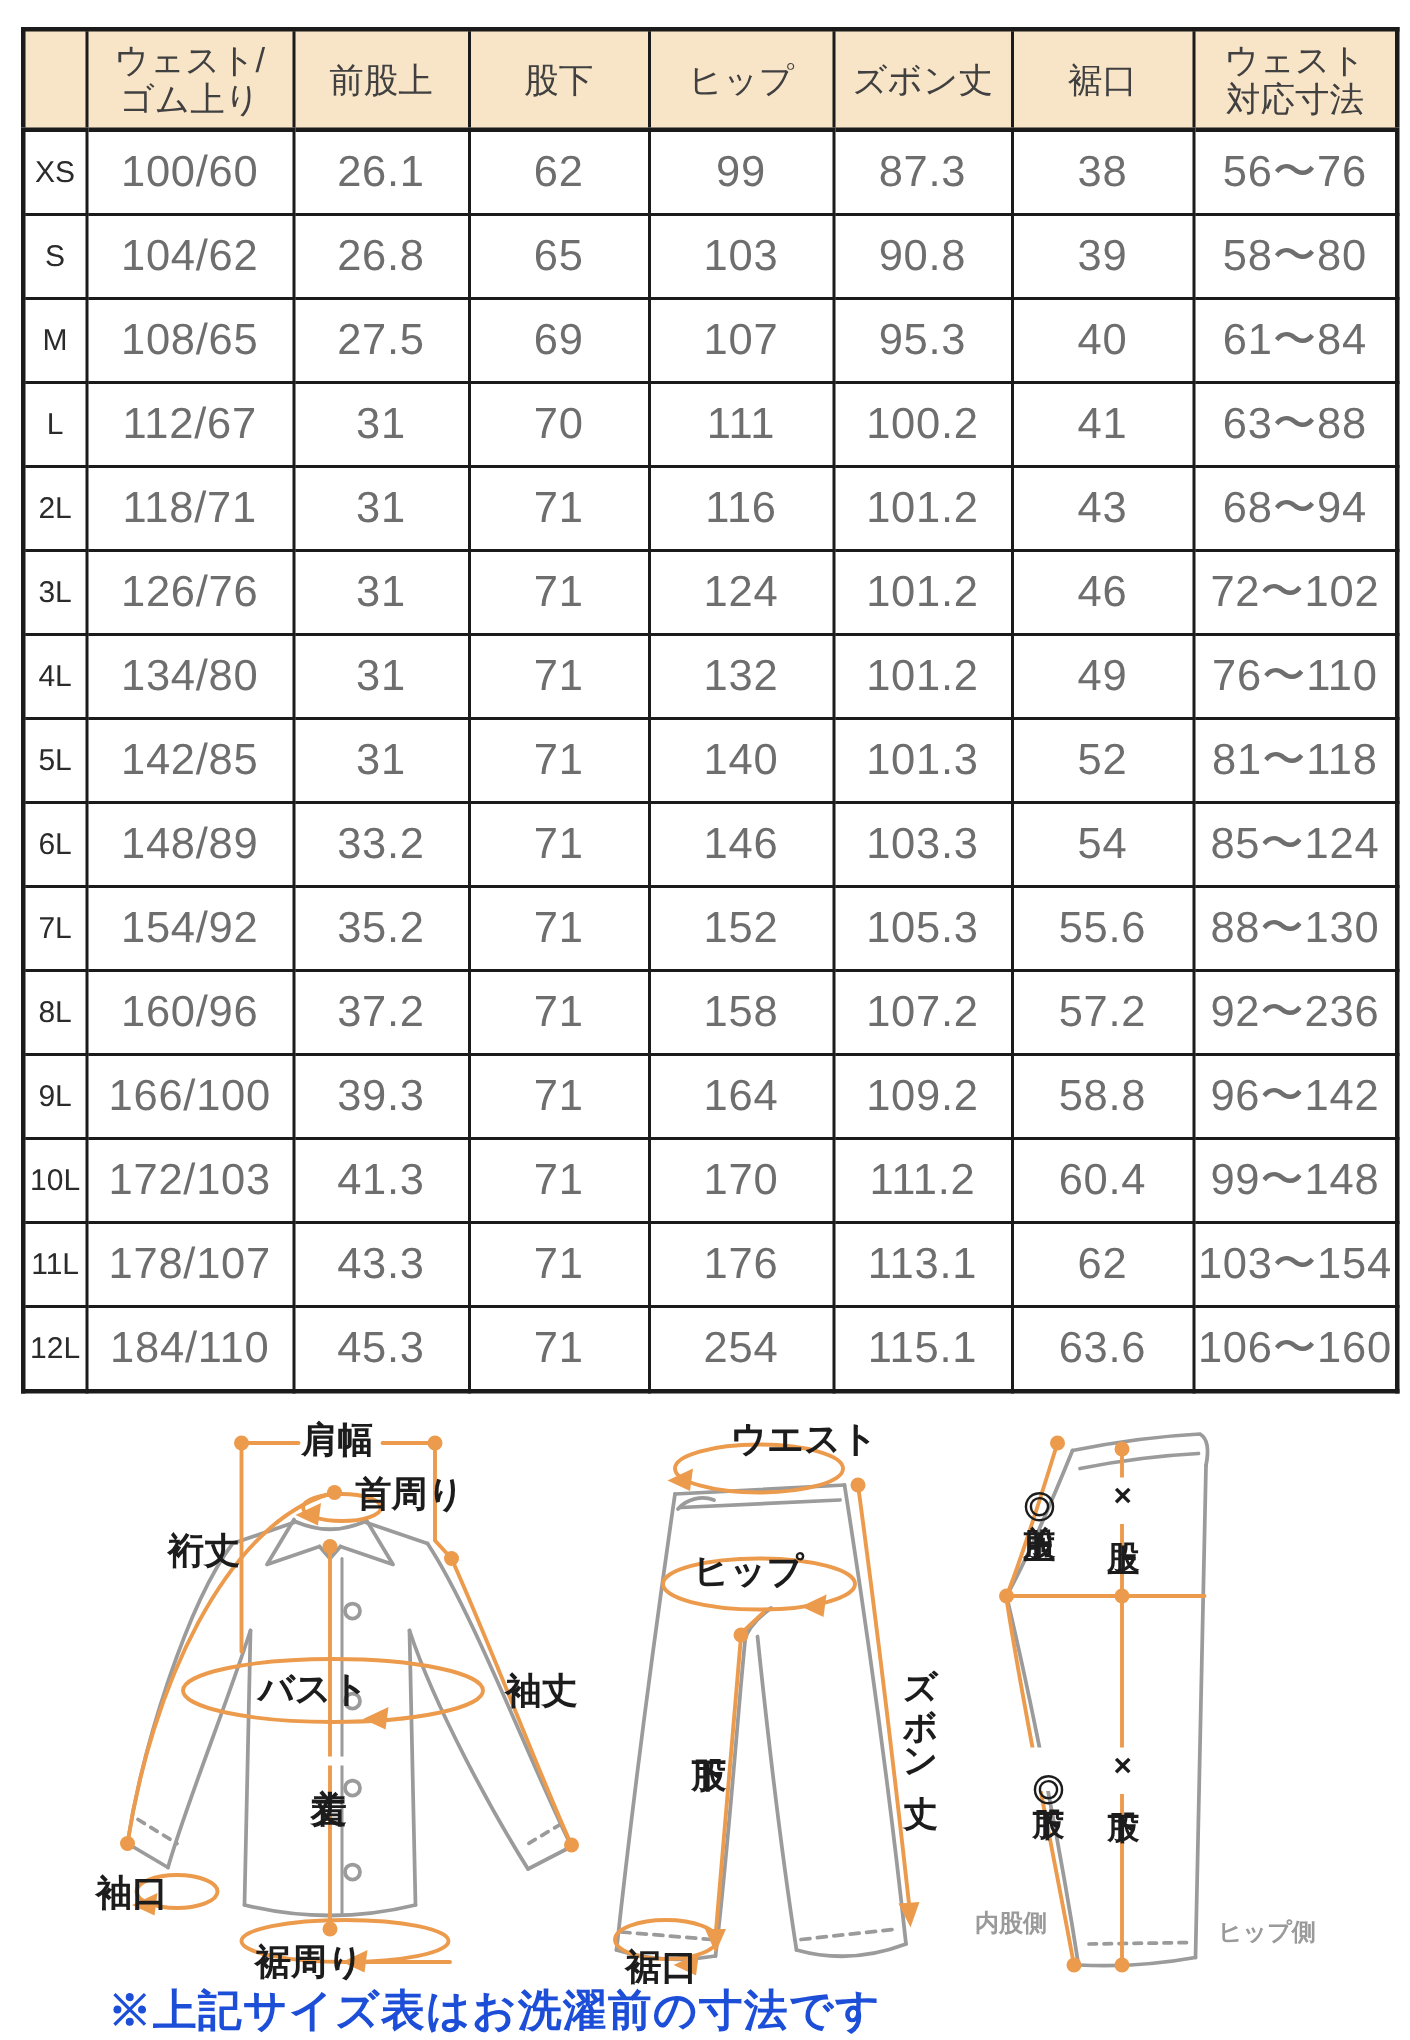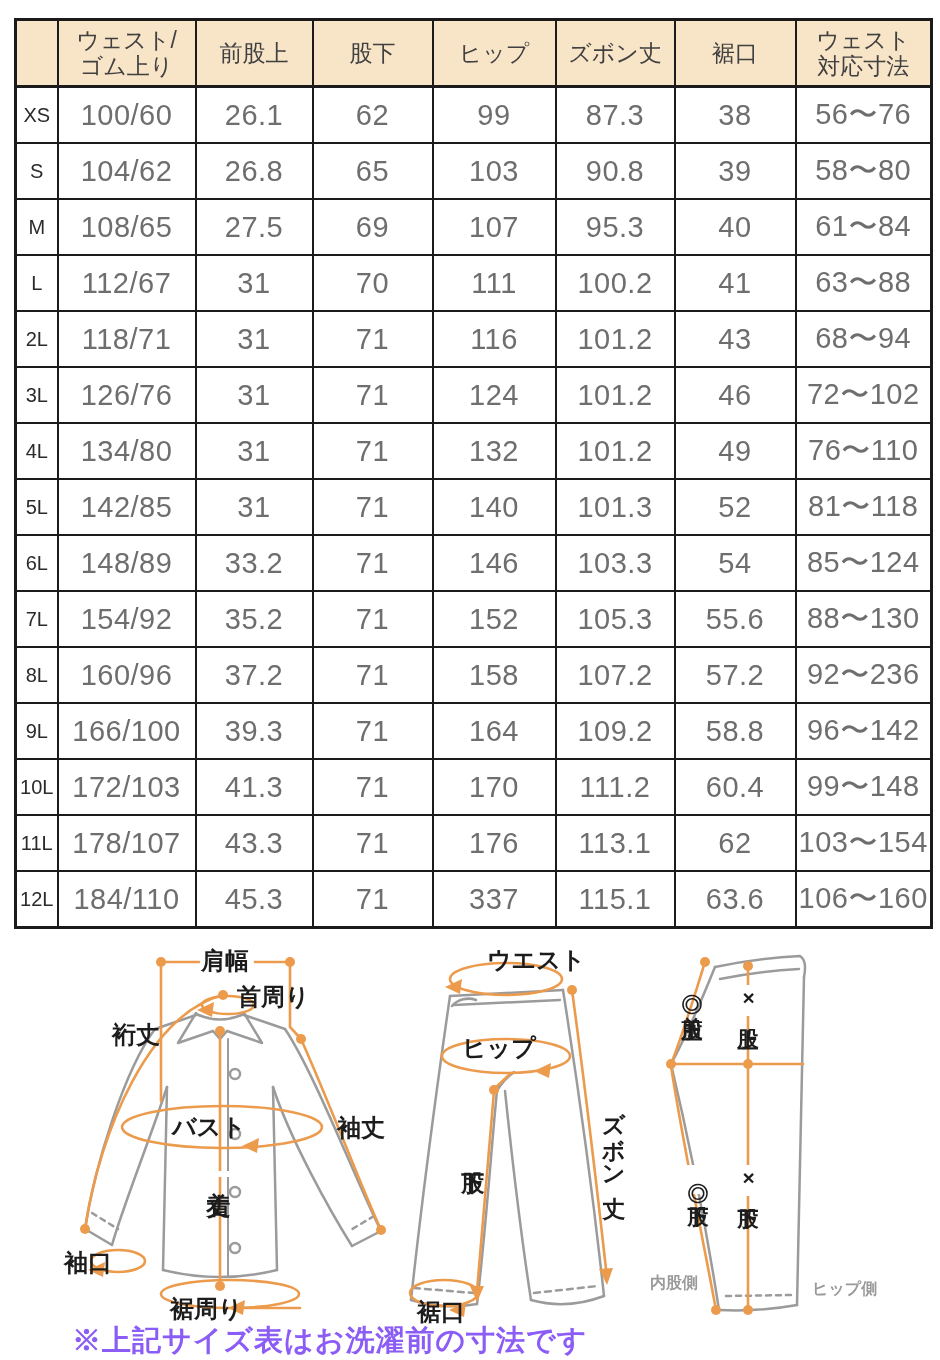--- a/index.html
+++ b/index.html
@@ -16,21 +16,21 @@
 
   
   .diagrams{position:relative;width:940px;height:378px;margin-top:10px;}
   .diagrams svg{position:absolute;left:0;top:0;}
   .lbl{position:absolute;font-weight:bold;color:#1c1c1c;font-size:24px;line-height:1.05;white-space:nowrap;}
   .lbl.v{writing-mode:vertical-rl;text-orientation:upright;letter-spacing:2px;}
   .lbl.mask{background:#fff;padding:1px 0;}
   .lbl.gray{color:#9a9a9a;font-size:16px;}
   .lbl.sm{font-size:21px;}
 
-  .footnote{font-size:29px;font-weight:bold;color:#8b5cf6;margin:4px 0 0 72px;letter-spacing:1px;}
+  .footnote{font-size:29px;font-weight:bold;color:#1d4ed8;margin:4px 0 0 72px;letter-spacing:1px;}
 </style>
 </head>
 <body>
 
 <div class="page">
 
   <table class="size">
     <colgroup>
       <col style="width:42px">
         <col style="width:138px">
@@ -194,21 +194,21 @@
           <td>176</td>
           <td>113.1</td>
           <td>62</td>
           <td>103〜154</td>
         </tr>
         <tr>
           <td class="size-cell">12L</td>
           <td>184/110</td>
           <td>45.3</td>
           <td>71</td>
-          <td>337</td>
+          <td>254</td>
           <td>115.1</td>
           <td>63.6</td>
           <td>106〜160</td>
         </tr>
       </tbody>
   </table>
 
   <div class="diagrams">
     <svg width="940" height="378" viewBox="0 0 940 378">
 

